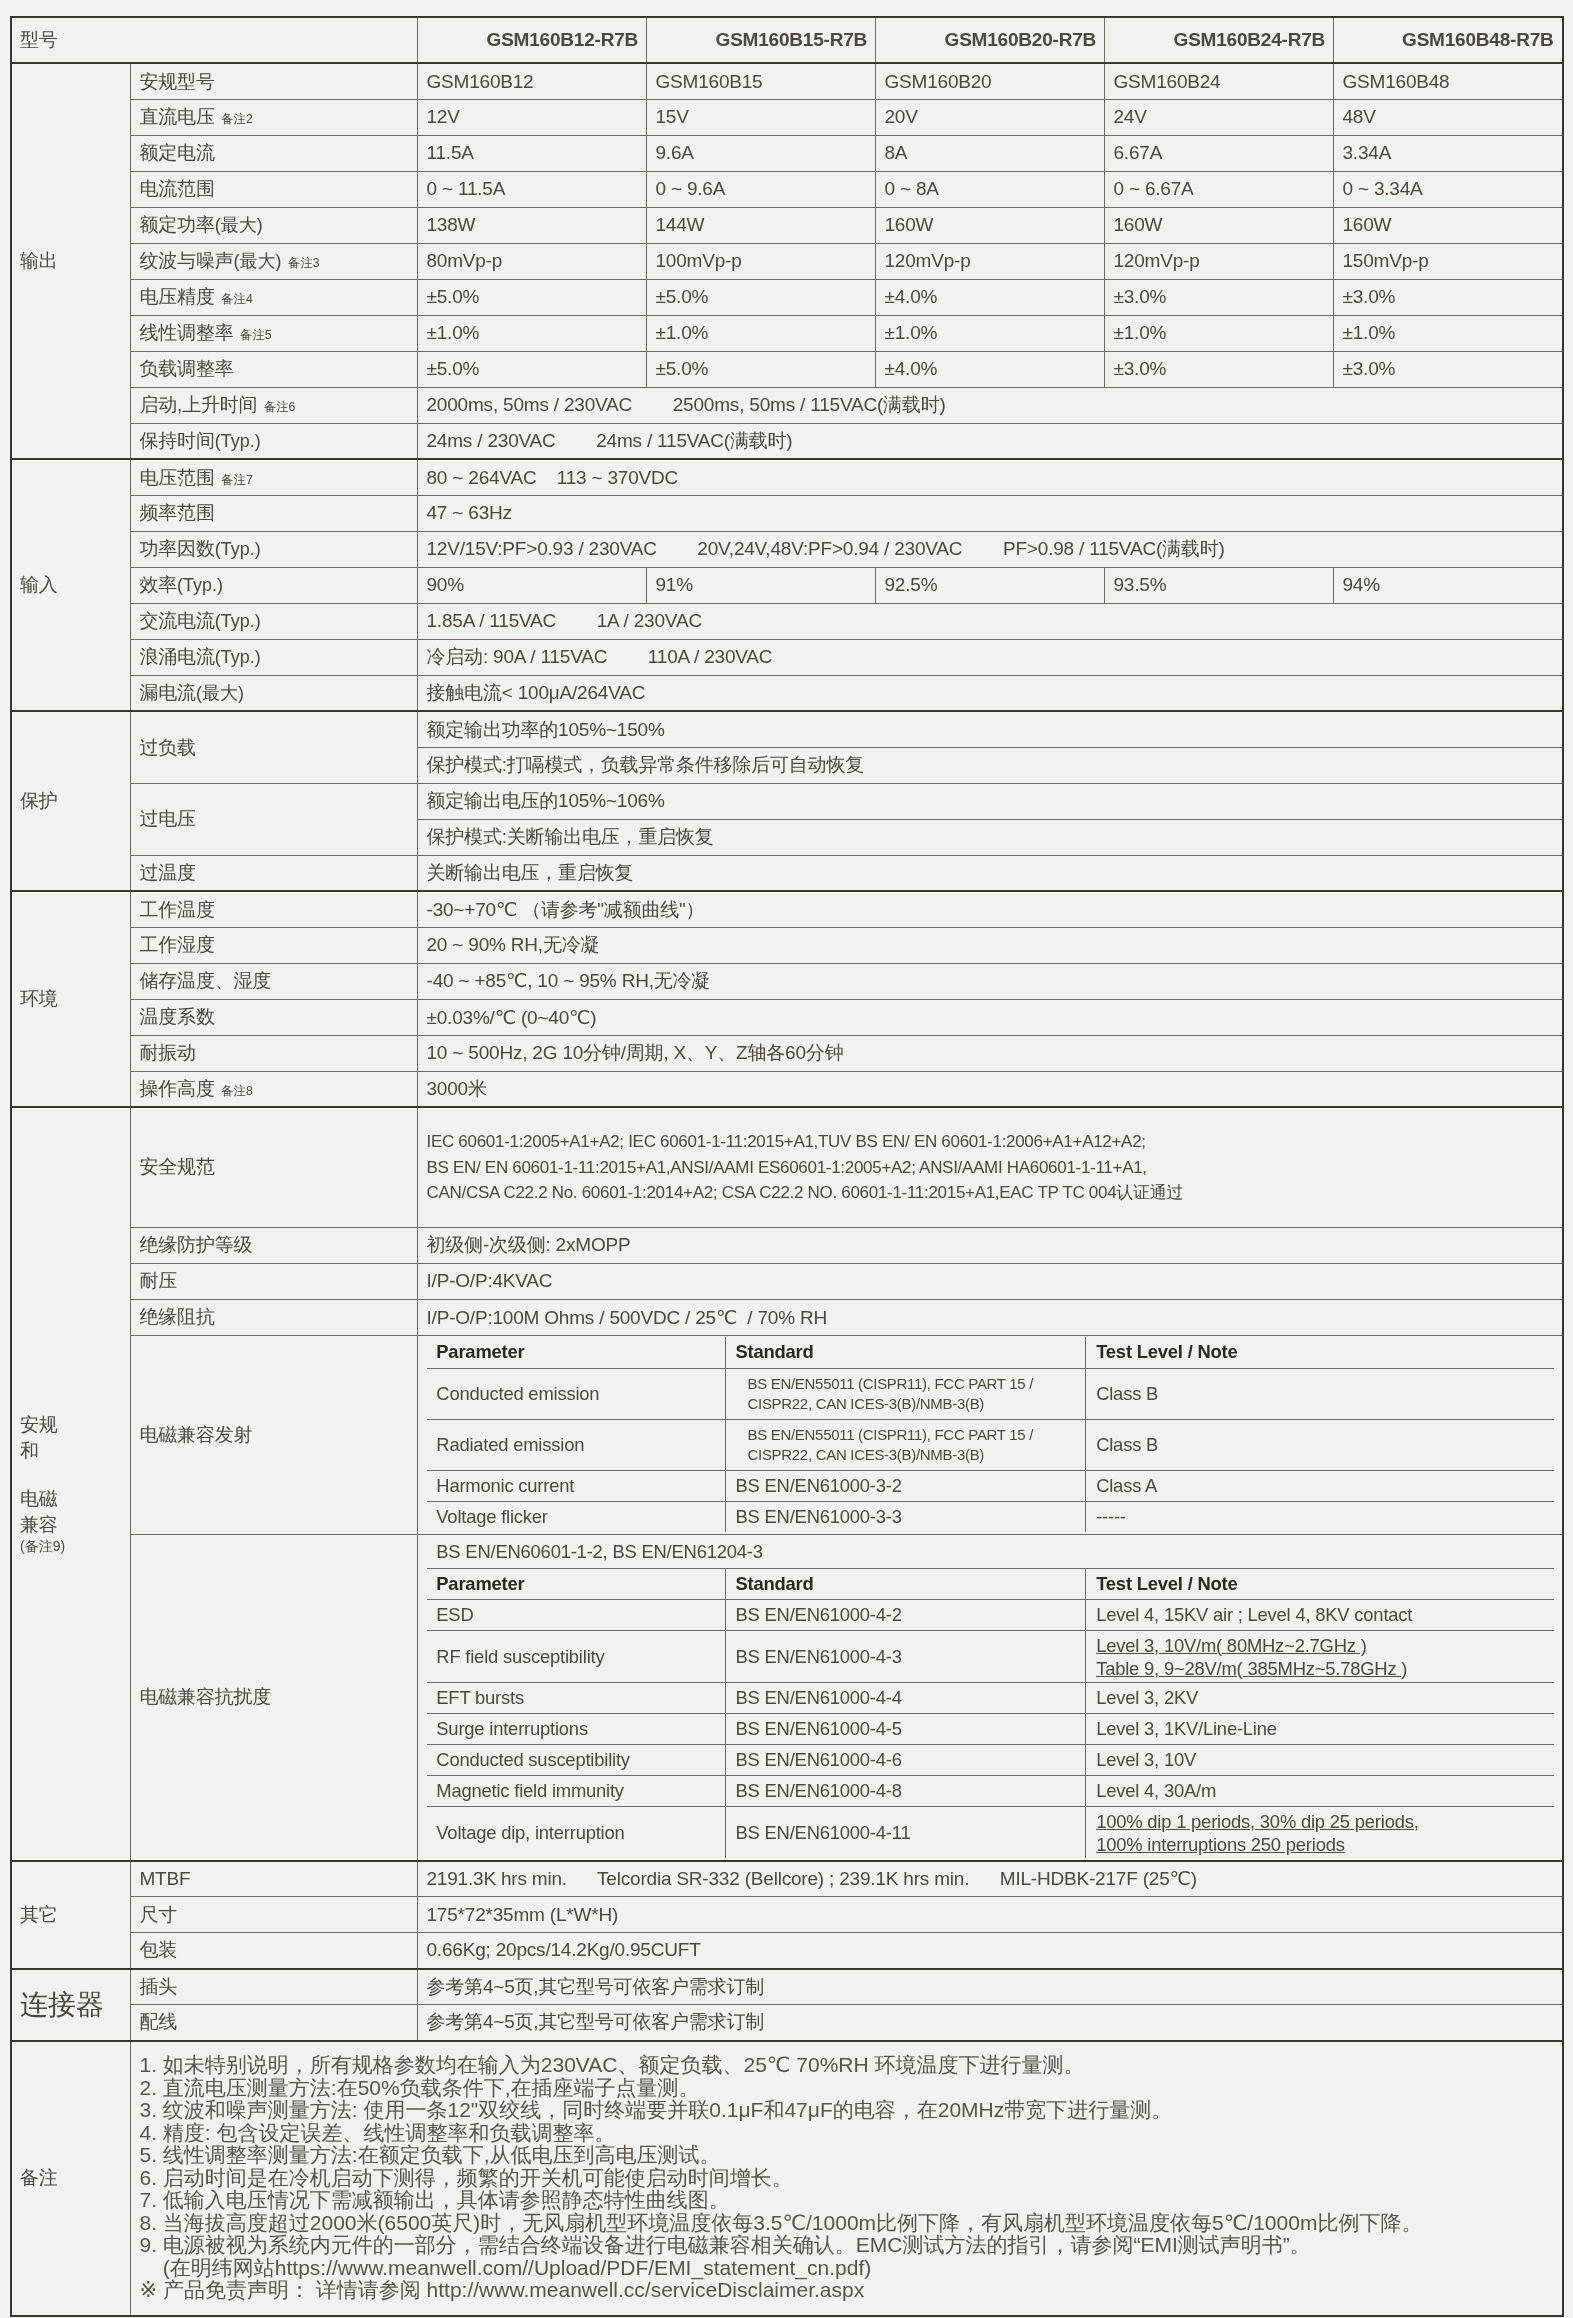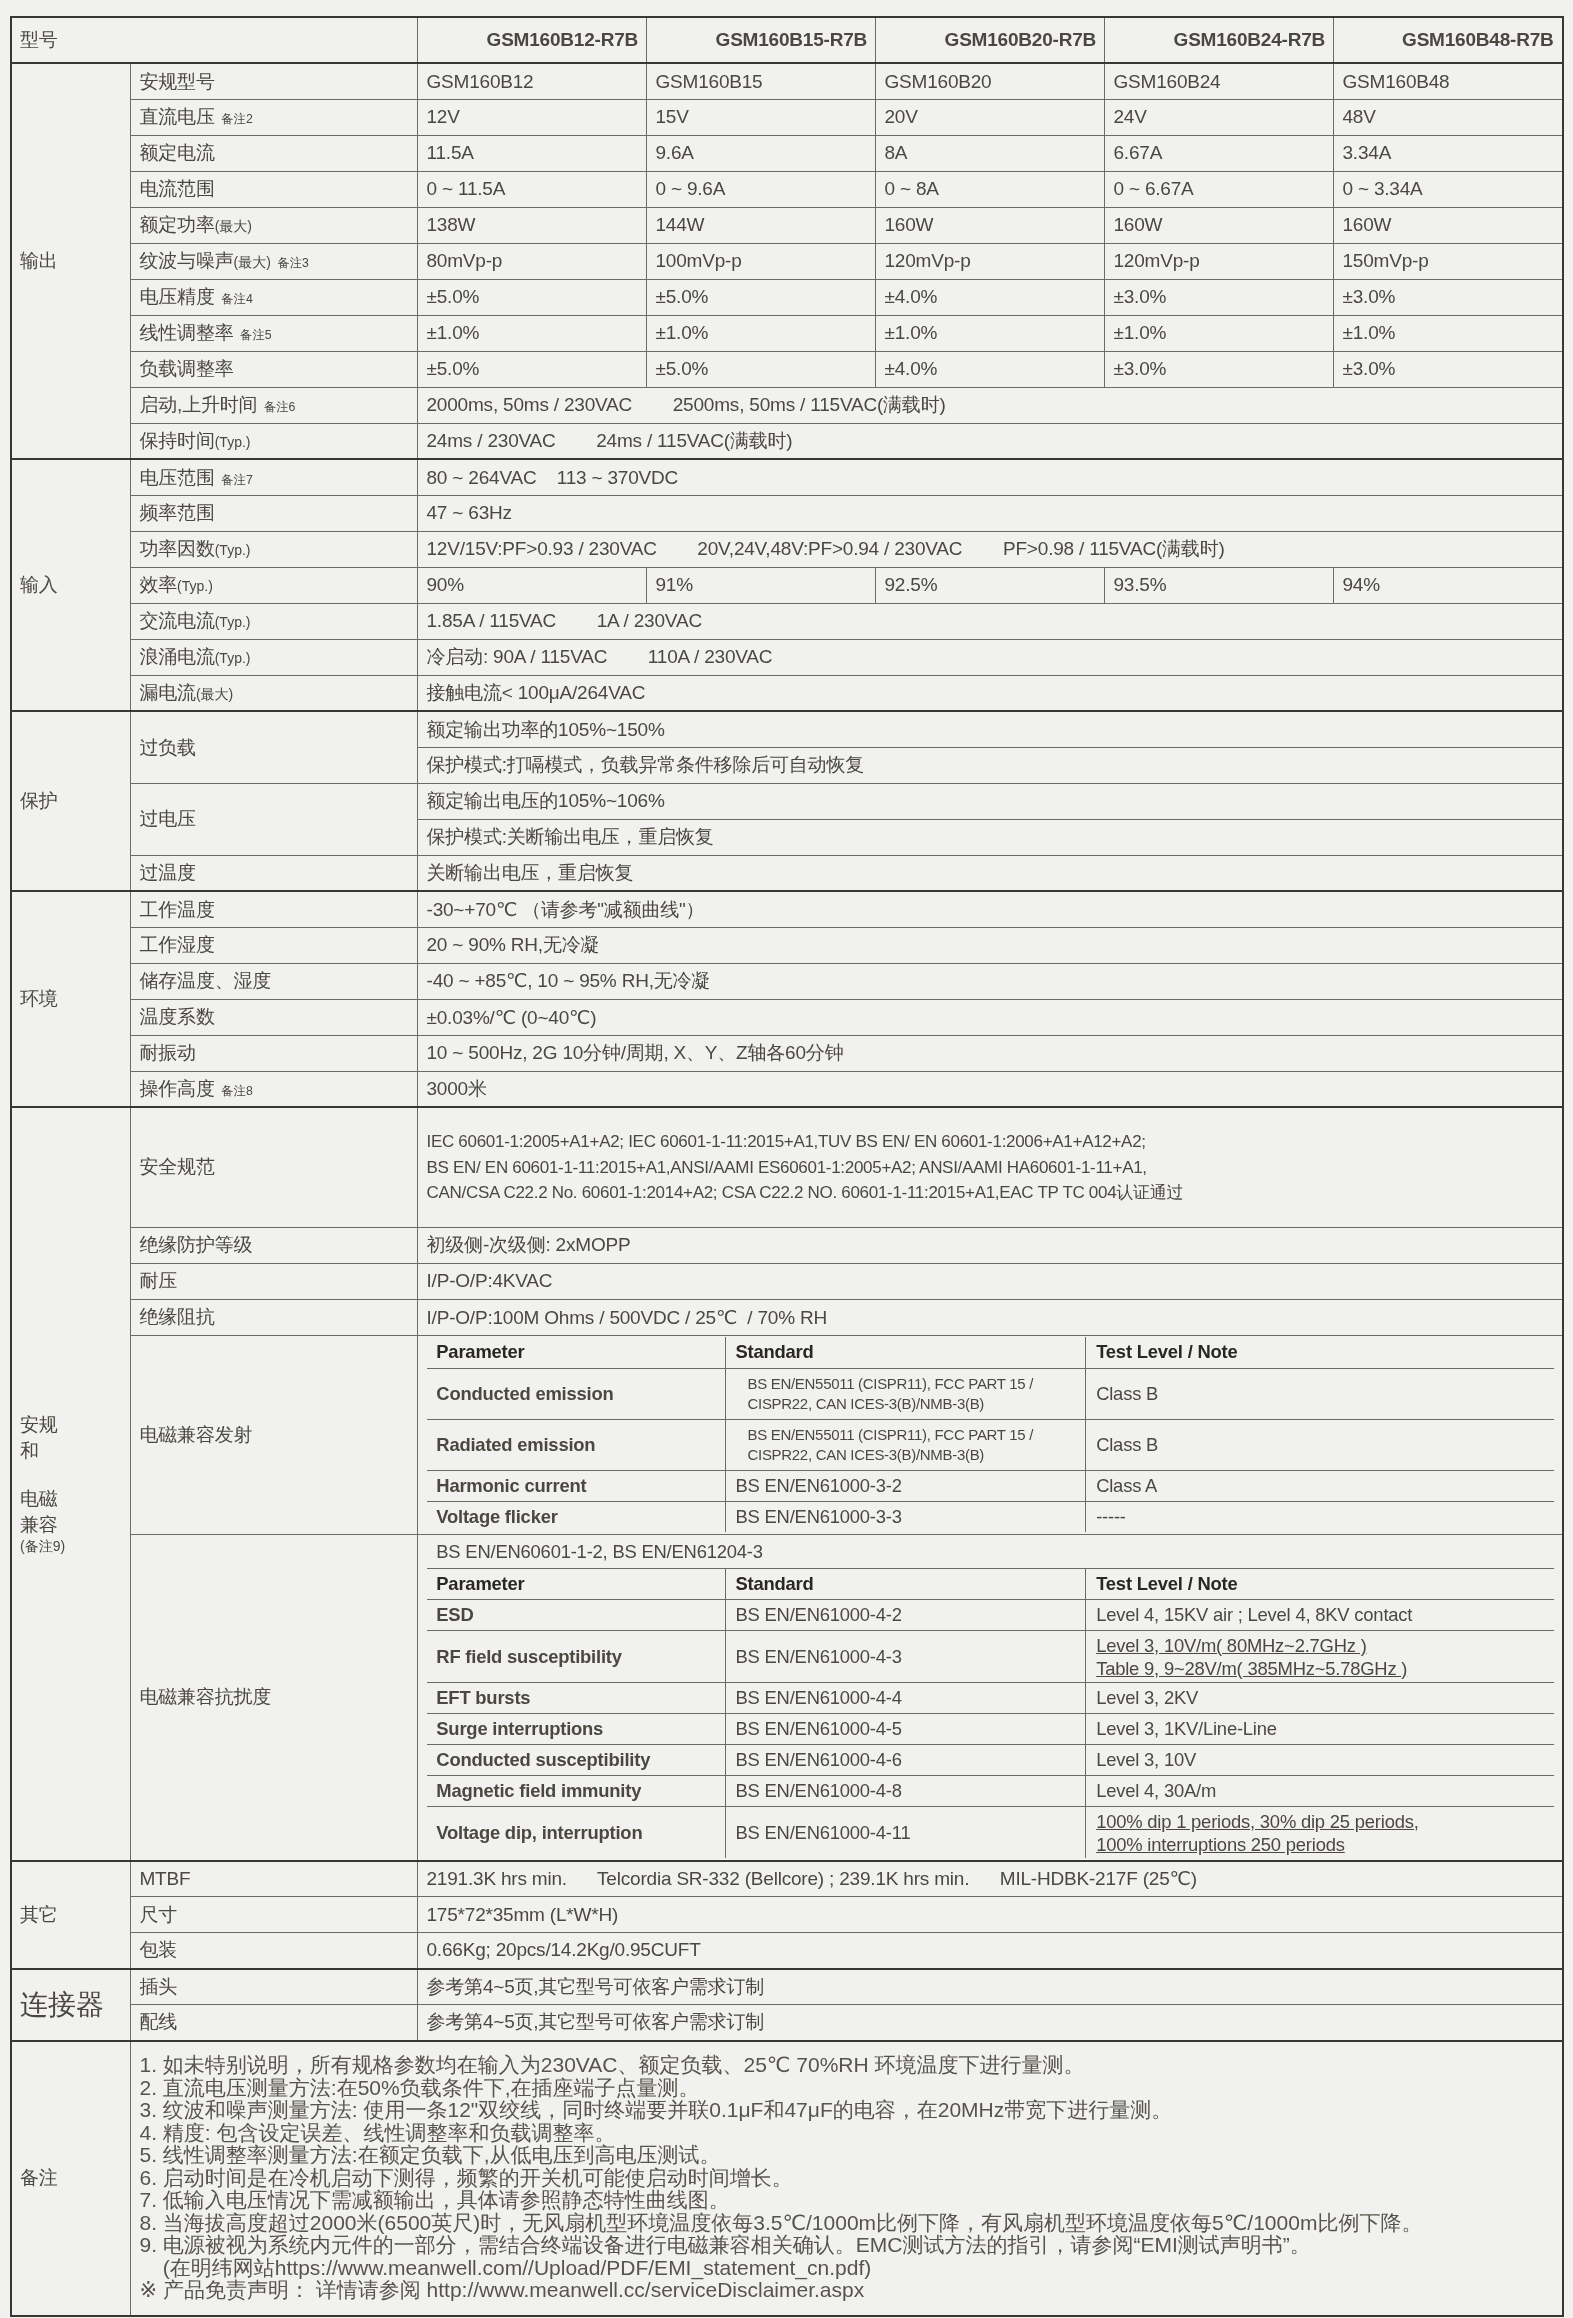--- a/index.html
+++ b/index.html
@@ -29,34 +29,34 @@
   td.sec-cell{
     font-size:29.5px;color:#3b3archi733;color:#3b3733;
     text-align:left;letter-spacing:3.3px;padding:0 3.3px;
   }
   td.model-label{font-size:25.4px;letter-spacing:2.5px;padding-left:14.8px;color:#3b3733;}
   td.model-head{
     font-weight:bold;font-size:21px;color:#242220;
     letter-spacing:-0.7px;text-align:right;padding:1.6px 3.3px;
   }
   td.lbl{font-size:19.7px;color:#403c36;}
-  .sfx{font-size:14px;letter-spacing:0;}
+  .sfx{font-size:18px;letter-spacing:0;}
   .nte{font-size:12.3px;letter-spacing:0;padding-left:6.6px;}
   td.v{white-space:pre-wrap;}
   .std-lines div{font-size:17px;line-height:1.5;letter-spacing:-0.3px;color:#4c4841;}
   td.emc-wrap{padding:0;vertical-align:top;}
   table.emc{width:100%;border-collapse:collapse;table-layout:fixed;}
   table.emc td{
     border:0;border-left:0.8px solid #6f6b64;border-top:0.8px solid #6f6b64;
     padding:2.5px 9.8px;font-size:18.4px;letter-spacing:-0.2px;
   }
   table.emc tr{height:31px;}
   table.emc tr.t2{height:51px;}
   table.emc tr:first-child td{border-top:0;}
-  table.emc td:first-child{border-left:0;font-weight:bold;}
+  table.emc td:first-child{border-left:0;}
   table.emc tr.hdr td{font-weight:bold;color:#2b2824;}
   .sm div{font-size:15px;line-height:1.3;letter-spacing:-0.3px;padding-left:12px;}
   .two div{line-height:1.25;text-decoration:underline;}
   .bs-row{
     border-bottom:0.8px solid #6f6b64;
     padding:3.3px 9.8px;font-size:18.4px;height:24.6px;line-height:24.6px;
     letter-spacing:-0.2px;
   }
   .secnote{font-size:14px;letter-spacing:0;}
   td.notes-cell{padding:8.2px 8.2px 6.6px 13px;vertical-align:top;}

